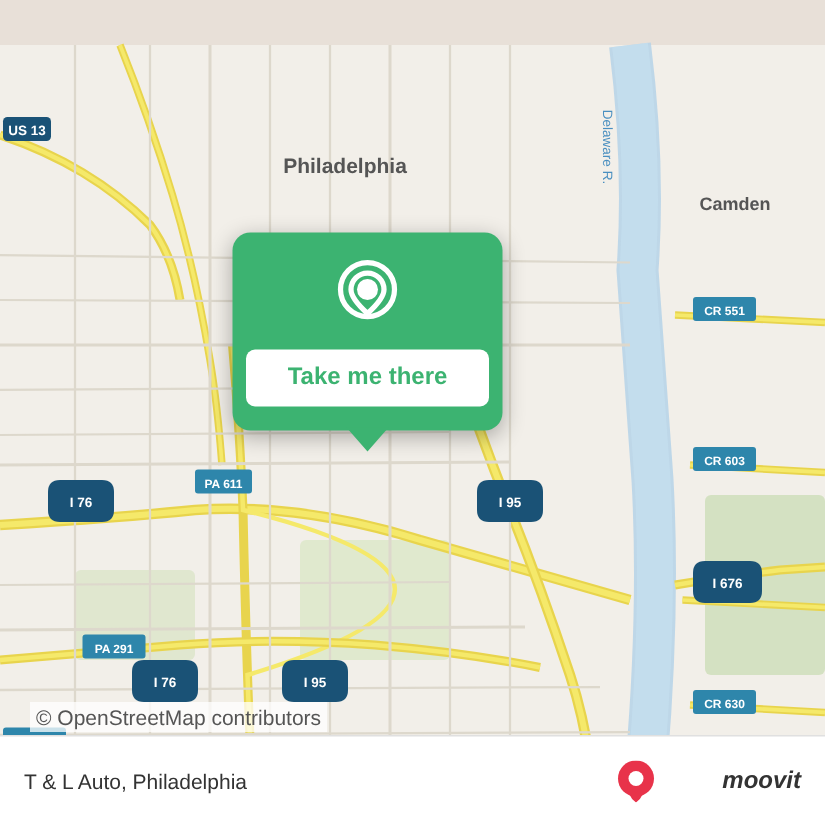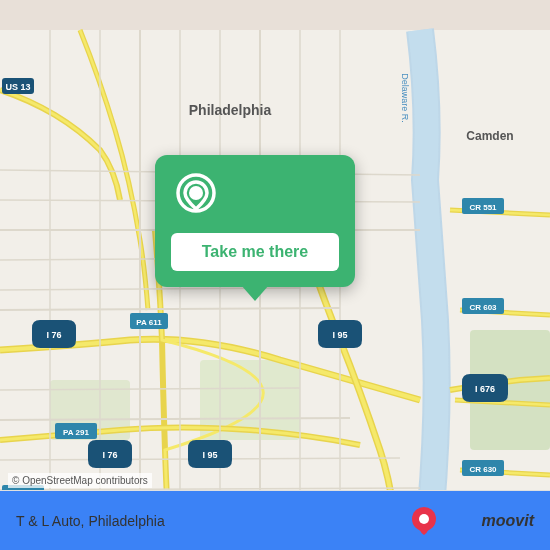--- a/index.html
+++ b/index.html
@@ -25,21 +25,21 @@
       position: absolute;
       top: 0; left: 0;
       width: 100%; height: 100%;
     }
 
     
     .bottom-bar {
       position: absolute;
       bottom: 0; left: 0; right: 0;
       height: 60px;
-      background: #3b82f6;
+      background: #ffffff;
       display: flex;
       align-items: center;
       justify-content: space-between;
       padding: 0 16px;
       border-top: 1px solid #e0e0e0;
       z-index: 10;
     }
 
     .bottom-bar-title {
       font-size: 14px;
@@ -63,38 +63,39 @@
 
     .moovit-icon {
       width: 28px;
       height: 28px;
     }
 
     
     .attribution {
       position: absolute;
       bottom: 62px;
-      left: 8px;
-      font-size: 10px;
+      left: 20px;
+      font-size: 14px;
       color: #555;
       background: rgba(255,255,255,0.75);
       padding: 2px 4px;
       z-index: 9;
     }
 
     
     .popup-card {
       position: absolute;
       top: 155px;
       left: 155px;
-      width: 200px;
+      width: 180px;
       background: #3cb371;
       border-radius: 12px;
       display: flex;
       flex-direction: column;
+      align-items: center;
       padding: 18px 16px 16px 16px;
       z-index: 20;
       box-shadow: 0 4px 15px rgba(0,0,0,0.3);
     }
 
     .popup-card::after {
       content: '';
       position: absolute;
       bottom: -14px;
       left: 50%;

